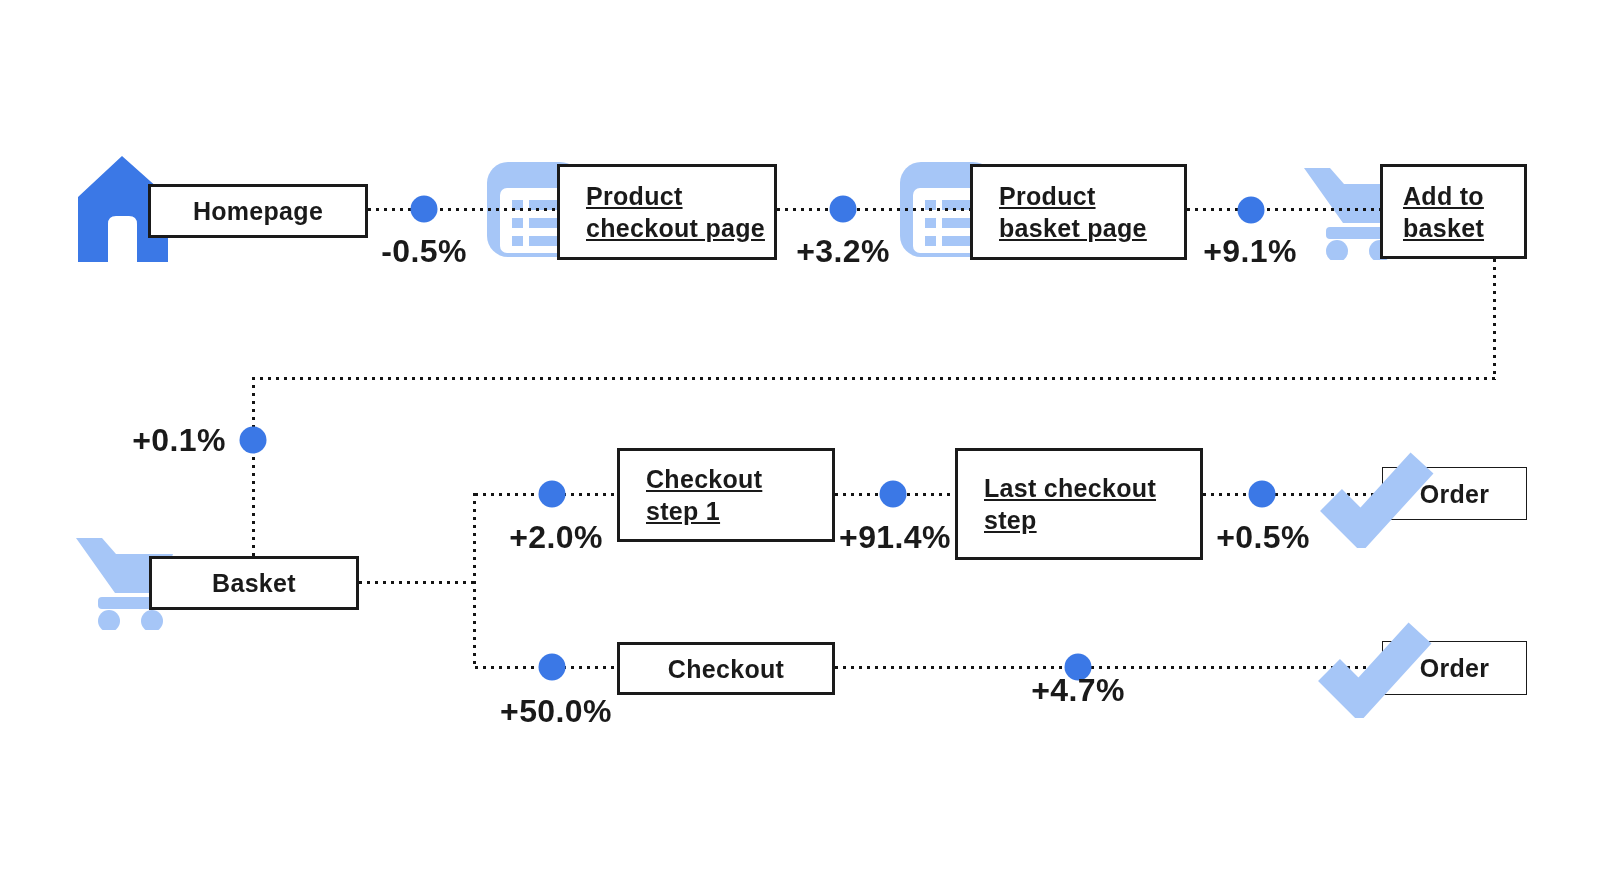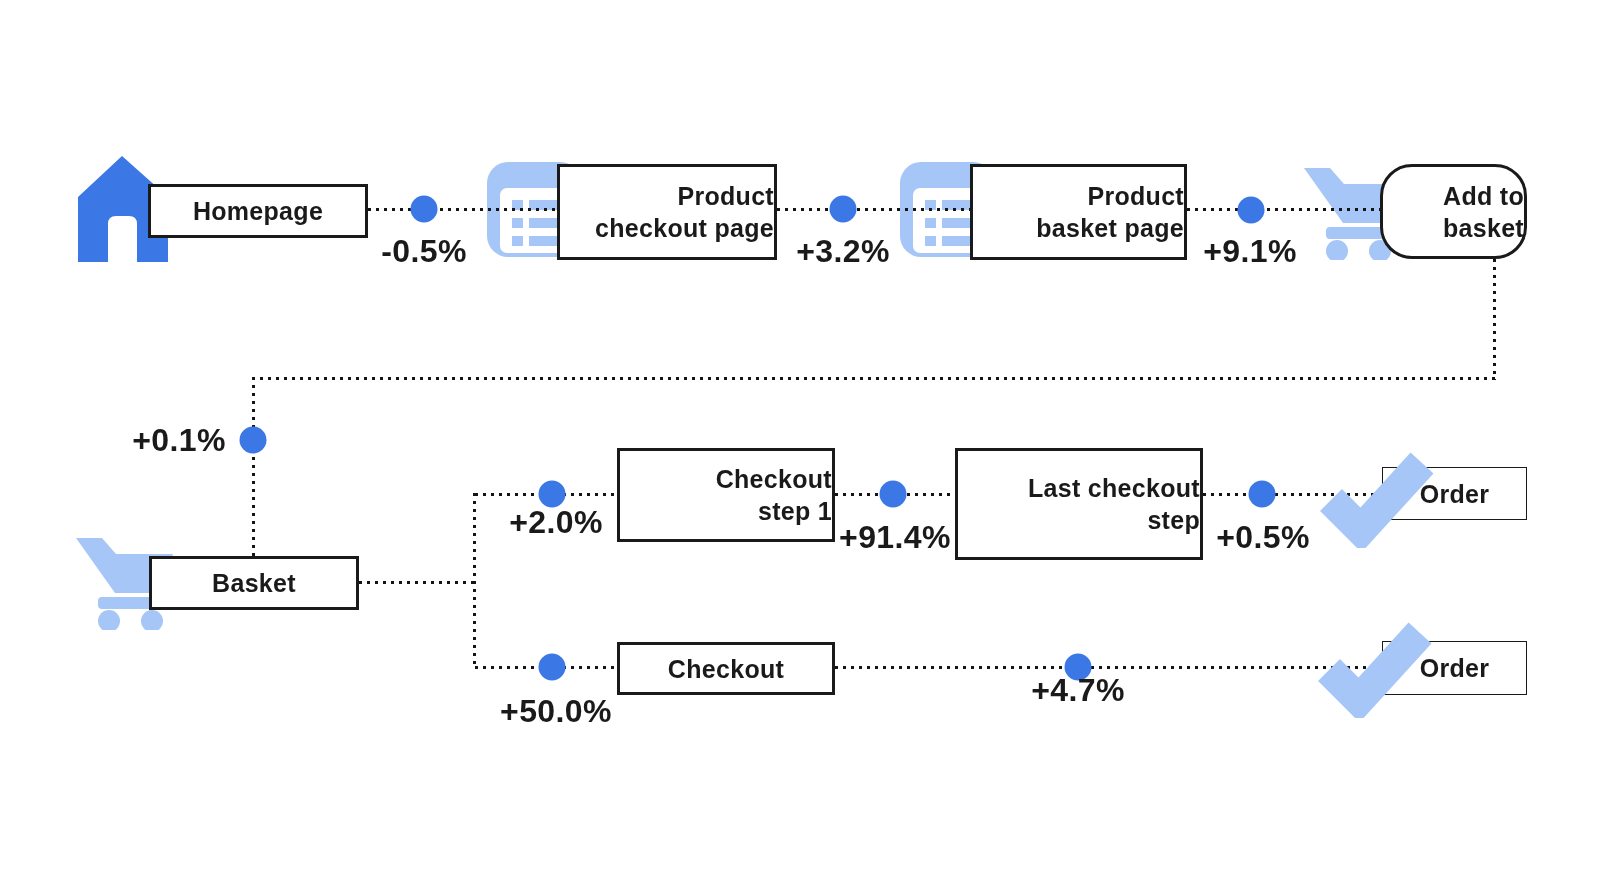--- a/index.html
+++ b/index.html
@@ -16,22 +16,22 @@
   .dot{position:absolute;width:27px;height:27px;border-radius:50%;
     background:#3b78e6;transform:translate(-50%,-50%);z-index:2;}
   
   .delta{position:absolute;transform:translate(-50%,-50%);font-weight:700;
     font-size:32px;letter-spacing:.4px;white-space:nowrap;z-index:2;}
   
   .node{position:absolute;background:#fff;border:3px solid #1a1a1a;z-index:3;
     display:flex;flex-direction:column;justify-content:center;box-sizing:border-box;
     font-weight:700;font-size:25px;letter-spacing:.3px;line-height:1.28;}
   .node.center{align-items:center;text-align:center;}
-  .node.left{align-items:flex-end;padding-left:26px;}
-  .node.tight{padding-left:20px;border-radius:32px;}
+  .node.left{align-items:flex-start;padding-left:26px;text-decoration:underline;}
+  .node.tight{padding-left:20px;}
   .node.thin{border-width:1.5px;}
   
   .icon{position:absolute;z-index:1;}
   .check{position:absolute;z-index:4;}
 </style>
 </head>
 <body>
 
 <div class="canvas">
 
@@ -114,21 +114,21 @@
   <div class="dot" style="left:552px;top:494px"></div>
   <div class="dot" style="left:893px;top:494px"></div>
   <div class="dot" style="left:1262px;top:494px"></div>
   <div class="dot" style="left:552px;top:667px"></div>
   <div class="dot" style="left:1078px;top:667px"></div>
 
   <div class="delta" style="left:424px;top:251px">-0.5%</div>
   <div class="delta" style="left:843px;top:251px">+3.2%</div>
   <div class="delta" style="left:1250px;top:251px">+9.1%</div>
   <div class="delta" style="left:179px;top:440px">+0.1%</div>
-  <div class="delta" style="left:556px;top:522px">+2.0%</div>
+  <div class="delta" style="left:556px;top:537px">+2.0%</div>
   <div class="delta" style="left:895px;top:537px">+91.4%</div>
   <div class="delta" style="left:1263px;top:537px">+0.5%</div>
   <div class="delta" style="left:556px;top:711px">+50.0%</div>
   <div class="delta" style="left:1078px;top:690px">+4.7%</div>
 
   <div class="node center" style="left:148px;top:184px;width:220px;height:54px">
     <span>Homepage</span>
   </div>
 
   <div class="node left" style="left:557px;top:164px;width:220px;height:96px">

